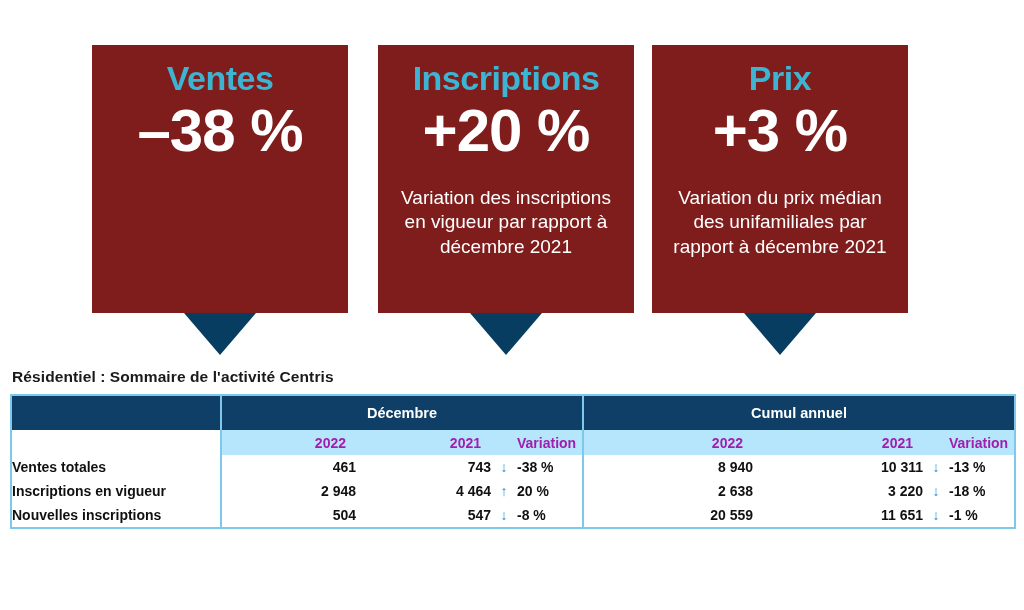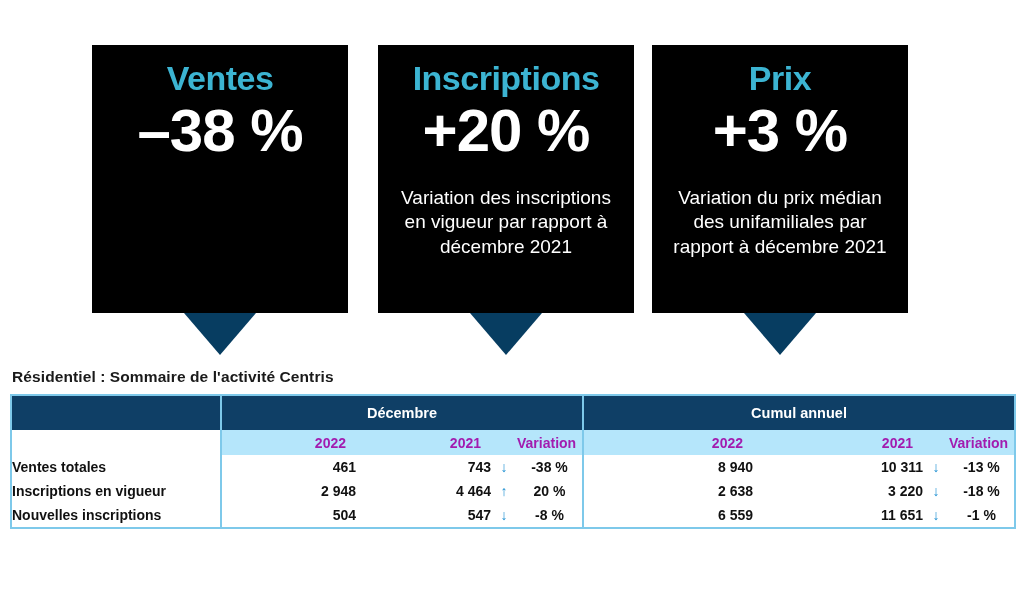--- a/index.html
+++ b/index.html
@@ -22,21 +22,21 @@
     left: 0;
     top: 0;
     width: 1024px;
     height: 360px;
   }
   .kpi-card {
     position: absolute;
     top: 45px;
     width: 256px;
     height: 268px;
-    background: #000000;
+    background: #7f1d1d;
     box-sizing: border-box;
     padding: 14px 10px 0 10px;
     text-align: center;
     color: #ffffff;
   }
   .kpi-card.c1 { left: 92px; }
   .kpi-card.c2 { left: 378px; }
   .kpi-card.c3 { left: 652px; }
 
   .kpi-tail {
@@ -167,21 +167,21 @@
     padding-right: 10px;
   }
   td.sep-left { border-left: 2px solid #7ec9ea; }
   td.arrow {
     text-align: center;
     color: #1a8fd1;
     font-size: 15px;
     line-height: 1;
   }
   td.var {
-    text-align: center;
+    text-align: left;
     padding-right: 12px;
     font-weight: normal;
     color: #1a1a1a;
     font-size: 14px;
   }
   .arrow-glyph { display: inline-block; line-height: 1; }
   .arrow-glyph.down { color: #1e90d2; }
   .arrow-glyph.up   { color: #1e90d2; }
 </style>
 </head>
@@ -267,21 +267,21 @@
         <td class="num">3 220</td>
         <td class="arrow"><span class="arrow-glyph down">↓</span></td>
         <td class="var">-18 %</td>
       </tr>
       <tr>
         <td class="label">Nouvelles inscriptions</td>
         <td class="num">504</td>
         <td class="num">547</td>
         <td class="arrow"><span class="arrow-glyph down">↓</span></td>
         <td class="var">-8 %</td>
-        <td class="num sep-left">6 559</td>
+        <td class="num sep-left">20 559</td>
         <td class="num">11 651</td>
         <td class="arrow"><span class="arrow-glyph down">↓</span></td>
         <td class="var">-1 %</td>
       </tr>
     </tbody>
   </table>
 
 </div>
 
 </body></html>

